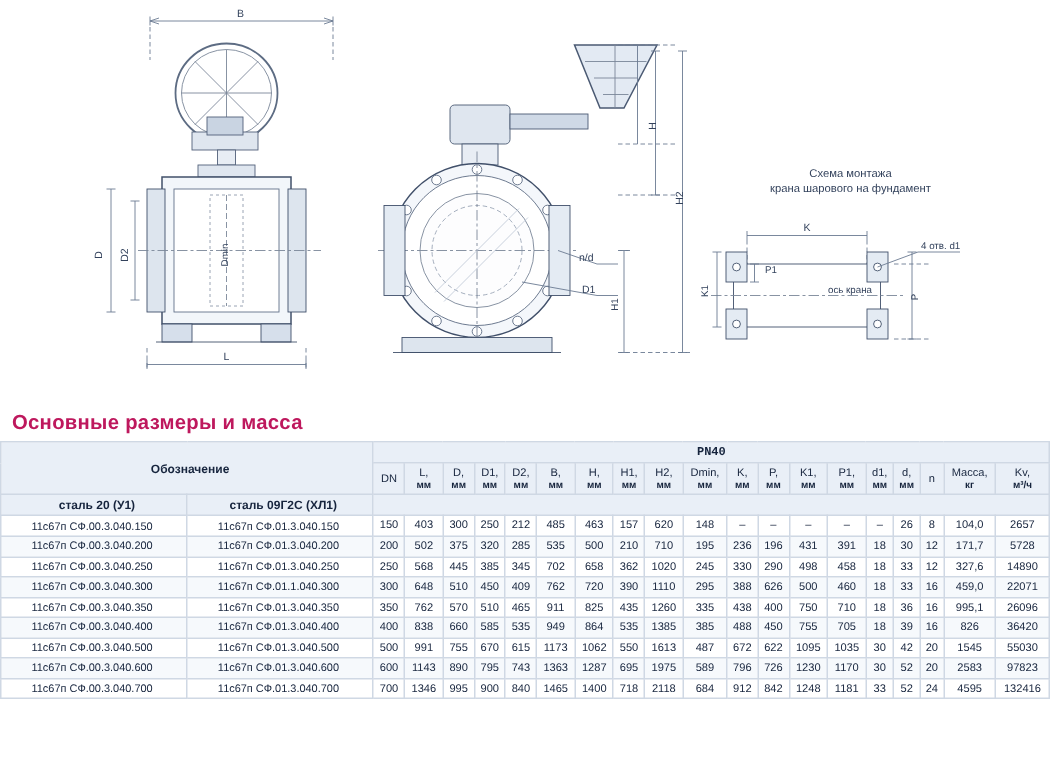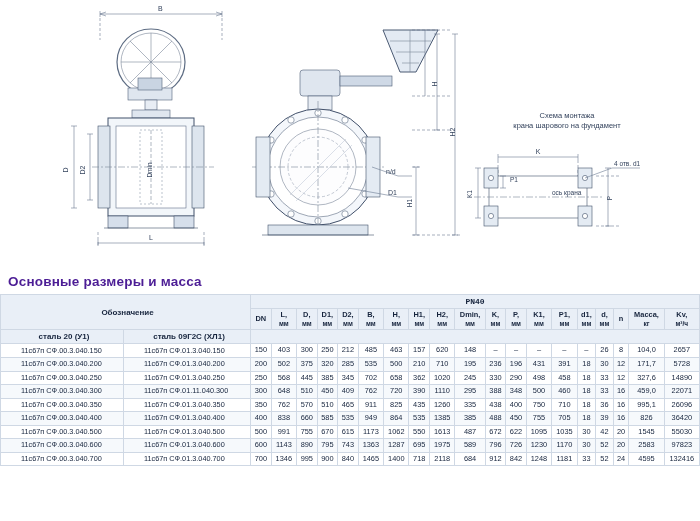--- a/index.html
+++ b/index.html
@@ -17,21 +17,21 @@
   .drawing {
     position: relative;
     width: 700px; height: 272px;
     background: #fff;
   }
   .drawing svg { display:block; }
 
   
   .table-wrap { position: relative; width: 700px; }
   .section-title {
-    color: #4c1d95;
+    color: #be185d;
     font-size: 13.5px;
     font-weight: bold;
     padding: 2px 0 5px 8px;
     letter-spacing: .2px;
   }
   table.spec {
     border-collapse: collapse;
     width: 700px;
     font-size: 7.4px;
     color: #16243d;
@@ -58,21 +58,21 @@
     font-size: 8px;
     font-family: Liberation Mono, monospace;
   }
   table.spec tbody td.code {
     text-align: left;
     padding-left: 20px;
     font-size: 7.3px;
   }
   table.spec tbody tr:nth-child(even) { background: #f6f9fc; }
   .unit { font-size: 6.6px; display:block; font-weight: bold; }
-  .hdr-sub { font-weight: bold; margin-top: 34px; }
+  .hdr-sub { font-weight: normal; margin-top: 34px; }
 </style>
 </head>
 <body>
 
 <div class="page">
 
   <div class="drawing">
     <svg width="700" height="272" viewBox="0 0 700 272">
       <g fill="none" stroke="#8a97aa" stroke-width="0.6" font-family="Liberation Sans, sans-serif" font-size="7">
 
@@ -358,33 +358,33 @@
           <td>498</td>
           <td>458</td>
           <td>18</td>
           <td>33</td>
           <td>12</td>
           <td>327,6</td>
           <td>14890</td>
         </tr>
         <tr>
           <td class="code">11с67п СФ.00.3.040.300</td>
-          <td class="code">11с67п СФ.01.11.040.300</td>
+          <td class="code">11с67п СФ.01.1.040.300</td>
           <td>300</td>
           <td>648</td>
           <td>510</td>
           <td>450</td>
           <td>409</td>
           <td>762</td>
           <td>720</td>
           <td>390</td>
           <td>1110</td>
           <td>295</td>
           <td>388</td>
-          <td>348</td>
+          <td>626</td>
           <td>500</td>
           <td>460</td>
           <td>18</td>
           <td>33</td>
           <td>16</td>
           <td>459,0</td>
           <td>22071</td>
         </tr>
         <tr>
           <td class="code">11с67п СФ.00.3.040.350</td>

